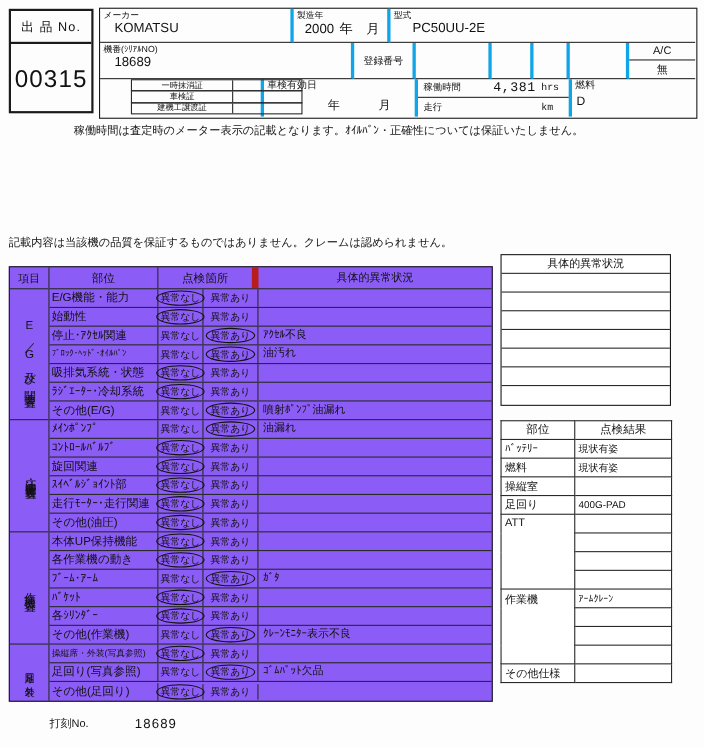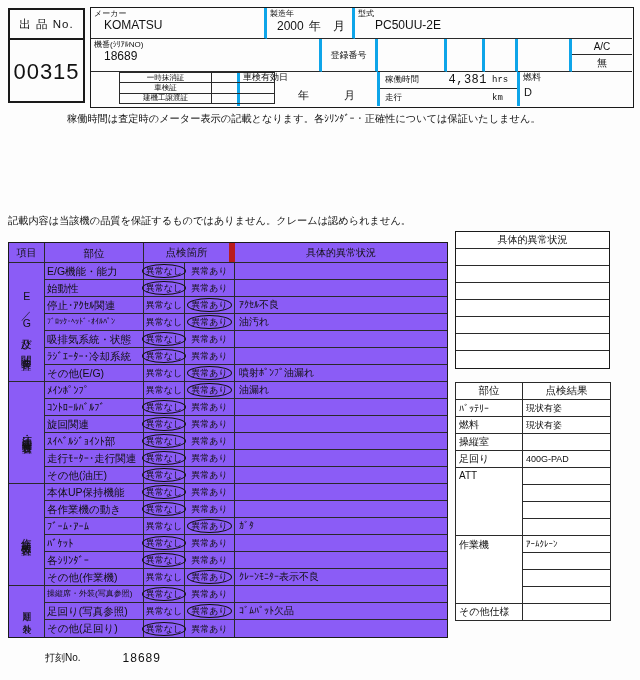--- a/index.html
+++ b/index.html
@@ -56,21 +56,21 @@
   .gitem:last-child { border-bottom:none; }
   .ghead { height:20px; font-size:10px; }
   .vtext { writing-mode:vertical-rl; text-orientation:upright; line-height:1; }
   .g0 { height:119px; } .g0 .vtext { font-size:10.5px; letter-spacing:2px; }
   .g1 { height:102px; } .g1 .vtext { font-size:10px;  letter-spacing:1px; }
   .g2 { height:102px; } .g2 .vtext { font-size:10.5px; letter-spacing:2px; }
   .g3 { height:51px;  } .g3 .vtext { font-size:9px;   letter-spacing:0.5px; }
 
   .rcol { flex:1; display:flex; flex-direction:column; }
   .trow { display:flex; height:17px; border-bottom:1px solid #2a2a2a; }
-  .trow:last-child { border-bottom:none; }
+  .trow:last-child { border-bottom:none;align-items:center; }
   .thead { height:20px; }
   .hc { display:flex; align-items:center; justify-content:center; font-size:10.5px; }
   .cp { width:99px; border-right:1px solid #2a2a2a; font-size:10.5px; line-height:16px; padding:0 2px; white-space:nowrap; overflow:hidden; }
   .cp.sm { font-size:8px; }
   .chkhdr { width:91px; border-right:6px solid #b91c1c; }
   .cn { width:41px; border-right:1px solid #2a2a2a; display:flex; align-items:center; justify-content:center; overflow:visible; }
   .ca { width:50px; border-right:1px solid #2a2a2a; display:flex; align-items:center; justify-content:center; overflow:visible; }
   .cd { flex:1; font-size:10px; line-height:16px; padding:0 4px; white-space:nowrap; overflow:hidden; }
   .chip { display:inline-block; white-space:nowrap; font-size:9px; line-height:10px; padding:1px 3px; border:1.4px solid transparent; border-radius:50%; }
   .chip.circled { border-color:#111; }
@@ -168,21 +168,21 @@
         <span class="lbl">走行</span>
         <span class="unit push">km</span>
       </div>
     </div>
     <div class="hcell nbb nbr fuelcell" style="left:429px;top:64px;width:112px;height:34px;">
       <span class="flabel">燃料</span>
       <span class="fv">D</span>
     </div>
   </div>
 
-  <div class="abs note1">稼働時間は査定時のメーター表示の記載となります。各ｼﾘﾝﾀﾞｰ・正確性については保証いたしません。</div>
+  <div class="abs note1">稼働時間は査定時のメーター表示の記載となります。ｵｲﾙﾊﾟﾝ・正確性については保証いたしません。</div>
   <div class="abs note2">記載内容は当該機の品質を保証するものではありません。クレームは認められません。</div>
 
   <div class="abs mtable">
     <div class="gcol">
       <div class="gitem ghead">項目</div>
       <div class="gitem g0">
           <span class="vtext">E／G及び関連装置</span>
         </div>
       <div class="gitem g1">
           <span class="vtext">油圧・走行関連装置</span>

